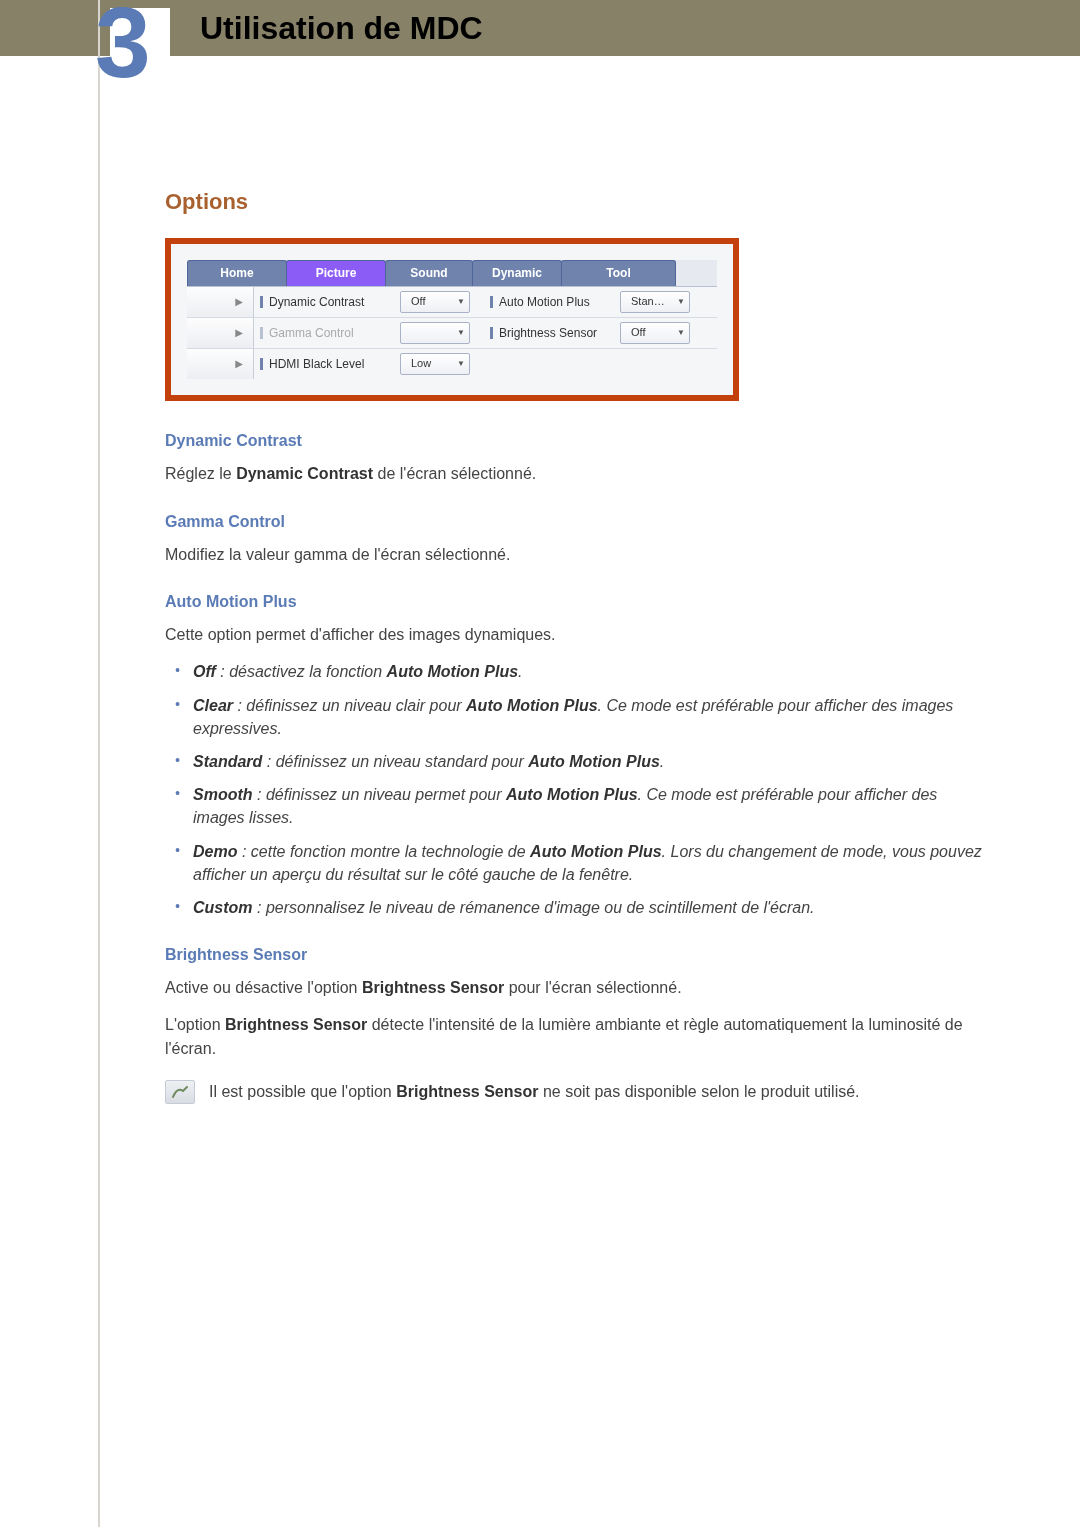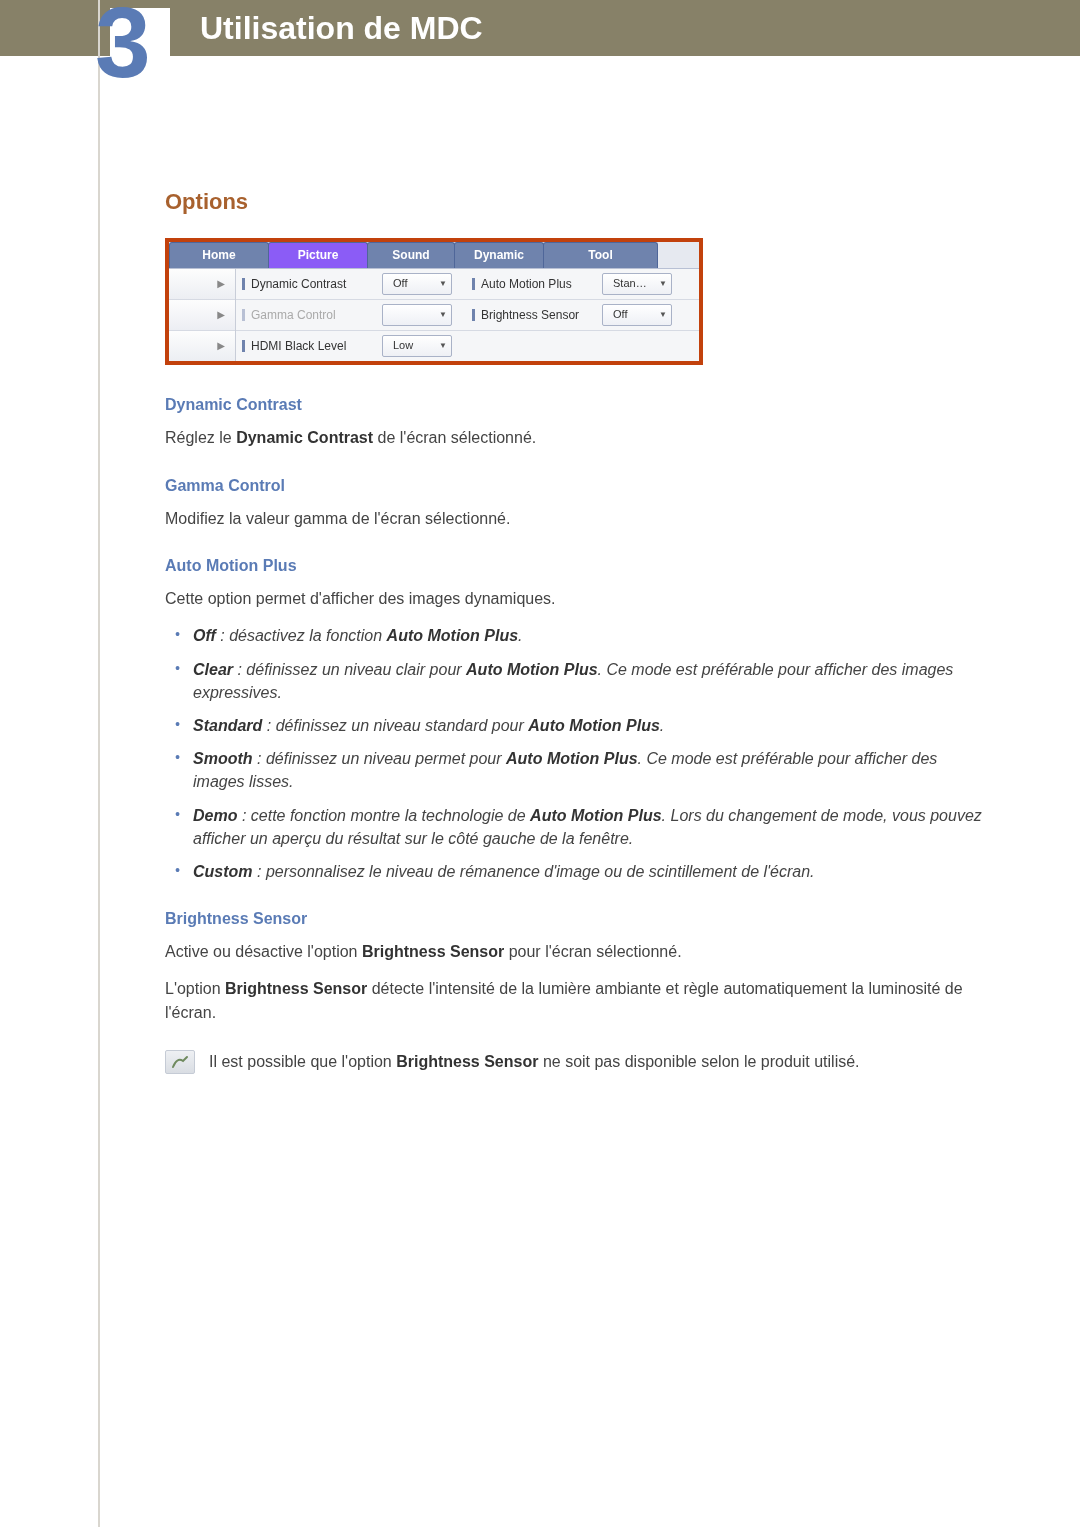--- a/index.html
+++ b/index.html
@@ -1,25 +1,25 @@
 <!DOCTYPE html>
 <html><head>
 <meta charset="utf-8">
 <style>
   body { margin:0; padding:0; font-family:Arial,Helvetica,sans-serif; color:#444; background:#fff; width:1080px; }
   .page { position:relative; min-height:1527px; padding-bottom:60px; }
   .left-rule { position:absolute; left:98px; top:0; bottom:0; width:2px; background:#d9d6cf; }
   .header-bar { background:#878168; height:56px; width:100%; display:flex; align-items:center; }
-  .header-bar .title { margin-left:200px; color:#ffffff; font-size:32px; font-weight:600; }
+  .header-bar .title { margin-left:200px; color:#000000; font-size:32px; font-weight:600; }
   .chapter-badge { position:absolute; left:80px; top:0; width:90px; height:120px; }
   .chapter-badge svg { position:absolute; right:0; top:8px; }
   .chapter-badge .num { position:absolute; left:15px; top:-15px; font-size:100px; font-weight:700; color:#5a7bb5; font-family:Arial,Helvetica,sans-serif; }
   .content { margin-left:165px; margin-right:90px; margin-top:130px; font-size:16px; line-height:1.45; }
   h3.section { color:#a8612e; font-size:22px; font-weight:600; margin:0 0 20px 0; }
-  .panel { border:4px solid #c2410c; background:#f5f6f8; padding:0; width:530px; margin-bottom:28px; }
+  .panel { border:6px solid #c2410c; background:#f5f6f8; padding:16px; width:530px; margin-bottom:28px; }
   .tabs { display:flex; background:#e6e9f0; border-bottom:1px solid #b8c0d4; }
   .tab { flex:0 0 auto; padding:4px 14px; font-size:12px; font-weight:700; color:#fff; background:#6f83ad; border:1px solid #4f6699; border-bottom:none; border-top-left-radius:3px; border-top-right-radius:3px; margin-right:-1px; cursor:pointer; text-align:center; }
   .tab.home { width:70px; }
   .tab.picture { width:70px; background:#8b5cf6; }
   .tab.sound { width:58px; }
   .tab.system { width:60px; }
   .tab.tool { width:85px; }
   .panel-body { display:flex; }
   .side-col { width:66px; border-right:1px solid #c8cdd8; }
   .side-row { height:30px; border-bottom:1px solid #d6dae3; background:linear-gradient(#fdfdfd,#eceef3); display:flex; align-items:center; justify-content:flex-end; padding-right:10px; }
@@ -37,21 +37,21 @@
   .dd.disabled { color:#bbb; cursor:default; }
   .dd .caret { font-size:8px; color:#555; }
   .gap { width:14px; }
   .cell-label2 { width:130px; font-size:12px; color:#333; padding-left:6px; position:relative; }
   .cell-label2::before { content:""; display:inline-block; width:3px; height:12px; background:#6f83ad; margin-right:6px; vertical-align:middle; }
   h4.sub { color:#5a7bb5; font-size:16px; font-weight:600; margin:24px 0 10px 0; }
   p { margin:0 0 14px 0; color:#444; }
   ul.opts { list-style:none; padding:0; margin:8px 0 14px 0; }
   ul.opts li { position:relative; padding-left:28px; margin:10px 0;font-style:italic; }
   ul.opts li::before { content:"•"; position:absolute; left:10px; top:0; color:#5a7bb5; font-size:14px; }
-  .note-row { display:flex; align-items:flex-start; gap:14px; margin-top:26px; }
+  .note-row { display:flex; align-items:flex-start; gap:14px; margin-top:20px; }
   .note-icon { width:28px; height:22px; background:linear-gradient(#eef0f3,#d9dde3); border:1px solid #c5cbd5; display:flex; align-items:center; justify-content:center; flex:0 0 auto; border-radius:2px; }
   .note-icon svg { display:block; }
   b { font-weight:700; color:#333; }
 </style>
 </head>
 <body>
 
 <div class="page">
   <div class="left-rule"></div>
 

